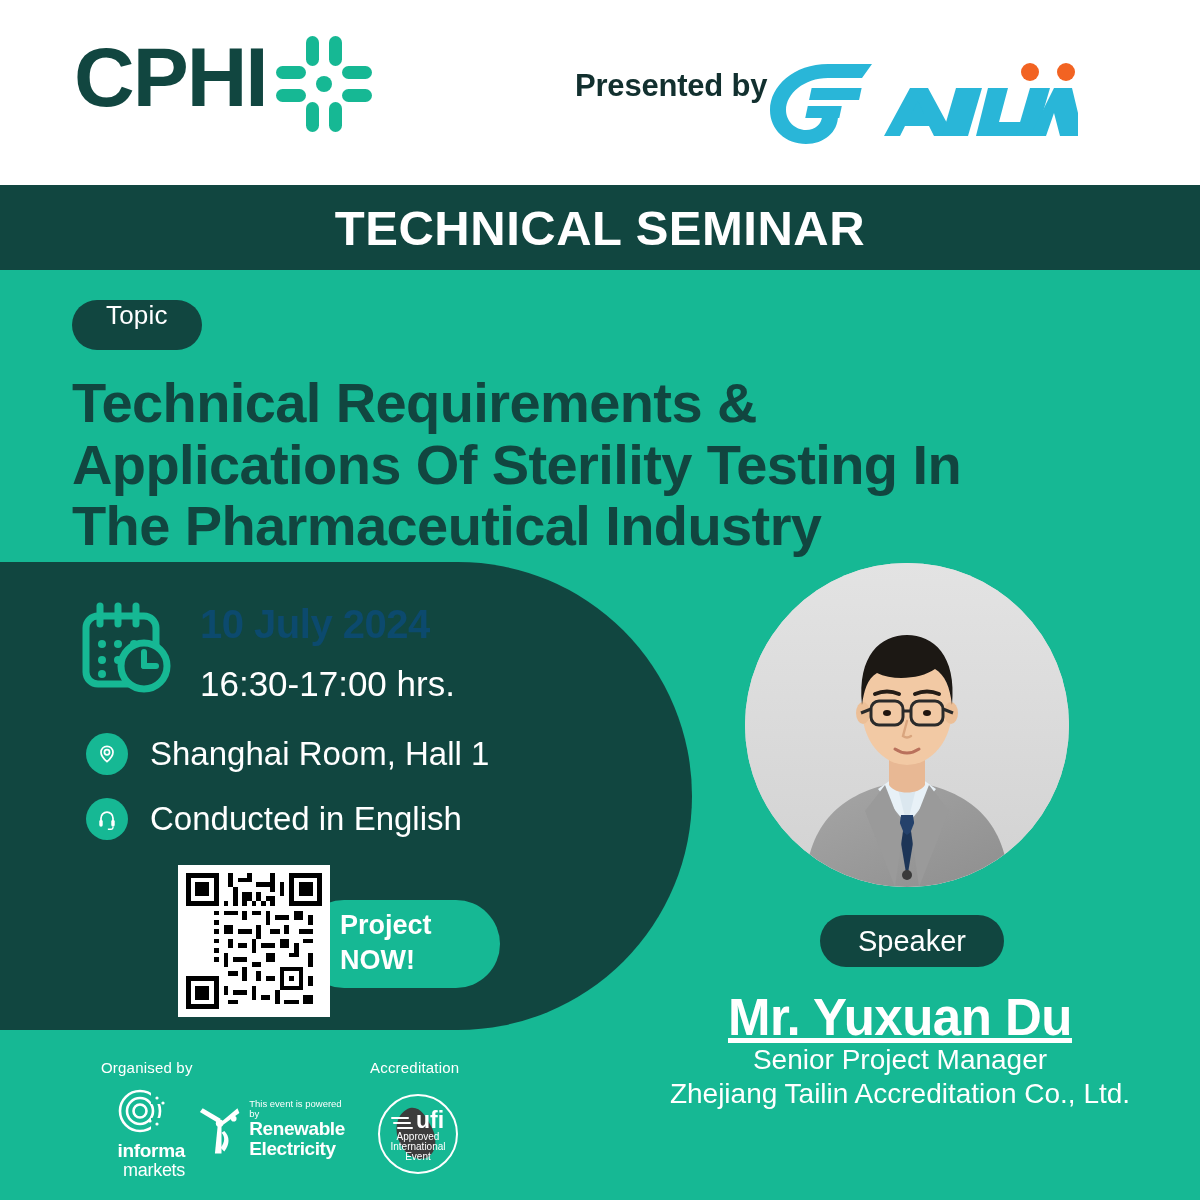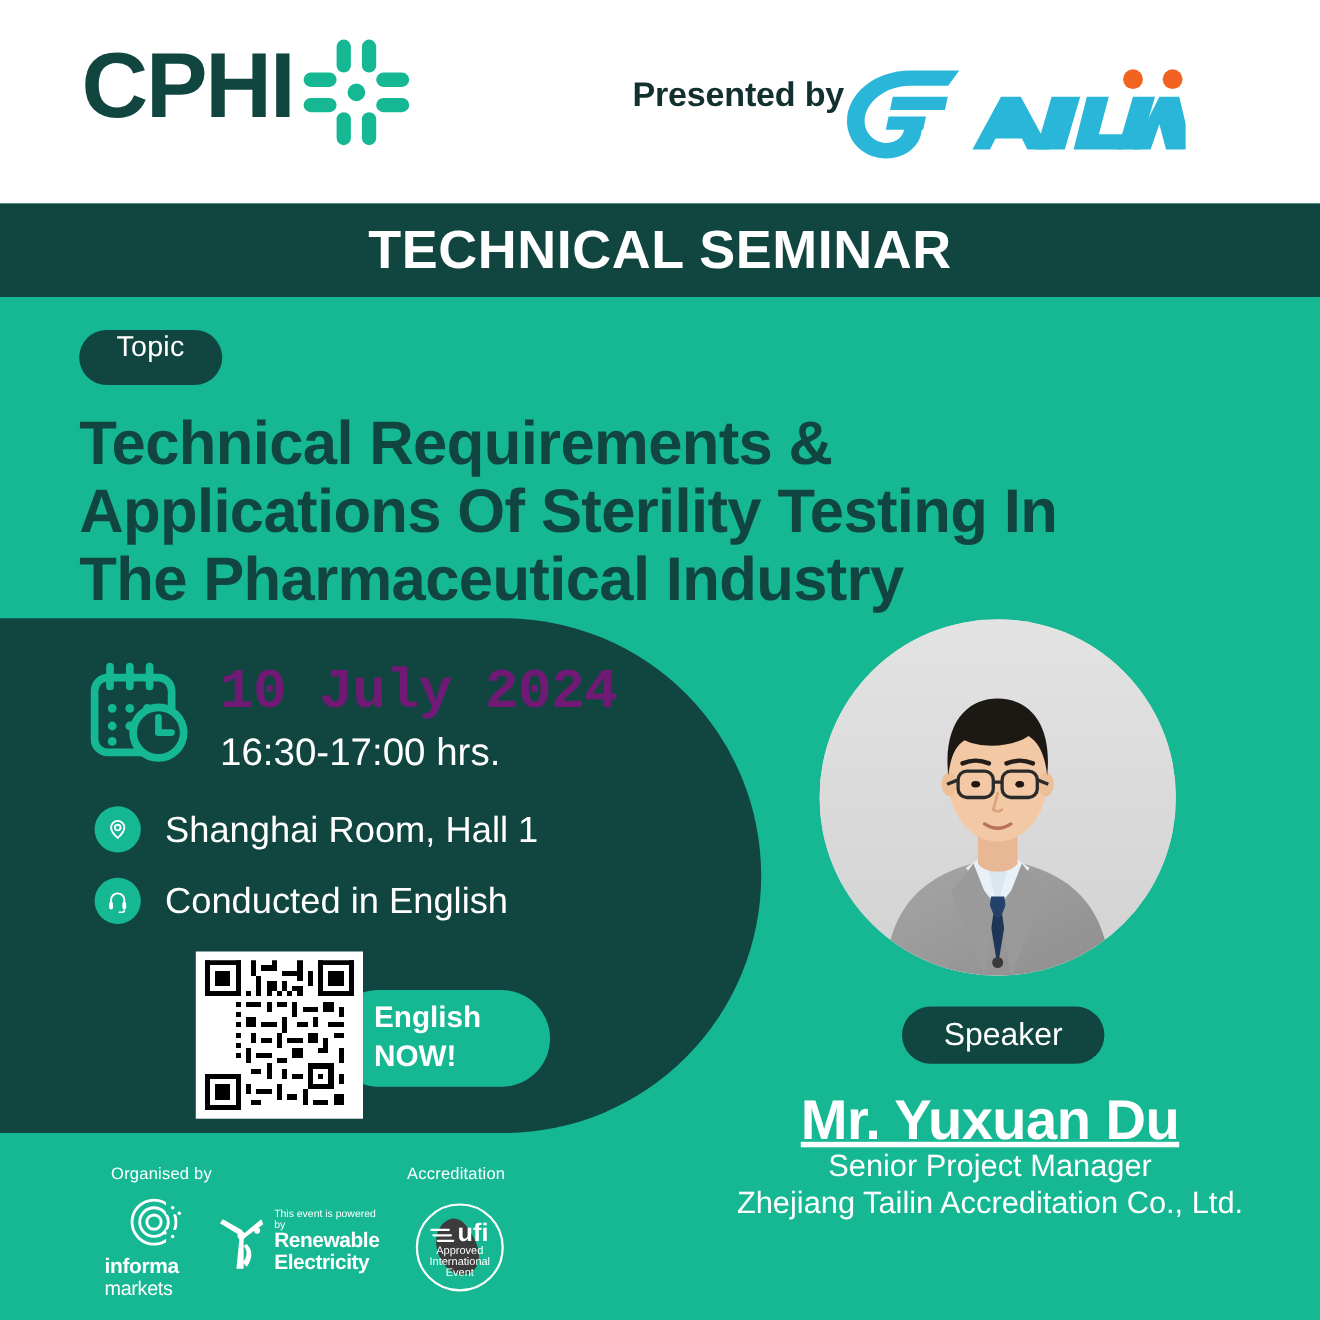--- a/index.html
+++ b/index.html
@@ -60,21 +60,21 @@
   .detail-panel{
     position:absolute; left:0; top:562px; width:692px; height:468px;
     background:#114640;
     border-top-right-radius:234px; border-bottom-right-radius:234px;
   }
 
   .cal-icon{ position:absolute; left:78px; top:600px; width:96px; height:96px; }
 
   .date-text{
     position:absolute; left:200px; top:602px;
-    color:#701a75; font-size:51px; font-weight:bold; letter-spacing:-0.5px;font-family:Liberation Mono, monospace;
+    color:#0c4a6e; font-size:40px; font-weight:bold; letter-spacing:-0.5px;
   }
   .time-text{
     position:absolute; left:200px; top:664px;
     color:#ffffff; font-size:35px; letter-spacing:0px;
   }
 
   .info-row{ position:absolute; display:flex; align-items:center; gap:22px; }
   .info-row .badge{
     width:42px; height:42px; border-radius:50%;
     background:#16B894; display:flex; align-items:center; justify-content:center;
@@ -126,21 +126,21 @@
     color:#ffffff; font-size:28px;
   }
 
   
   .f-label{ position:absolute; color:#ffffff; font-size:15px; letter-spacing:0.2px; }
   .f-organised{ left:101px; top:1059px; }
   .f-accred  { left:370px; top:1059px; }
 
   .informa{ position:absolute; left:95px; top:1088px; width:90px; height:86px; }
   .informa .iword{
-    text-align:left; color:#ffffff; font-size:19px; font-weight:bold;
+    text-align:right; color:#ffffff; font-size:19px; font-weight:bold;
     line-height:1.05; margin-top:3px; letter-spacing:-0.3px;
   }
   .informa .iword .m{ font-weight:normal; font-size:18px; }
 
   .renew{ position:absolute; left:198px; top:1092px; width:150px; height:74px; display:flex; gap:8px; align-items:center;}
   .renew .rtext{ color:#ffffff; line-height:1.04; }
   .renew .rtop{ font-size:9.5px; }
   .renew .rbig{ font-size:19px; font-weight:bold; letter-spacing:-0.4px; }
 
   .ufi{ position:absolute; left:376px; top:1092px; width:84px; height:84px; }
@@ -240,21 +240,21 @@
       <rect x="5" y="15" width="4" height="8" rx="2" fill="#ffffff"></rect>
       <rect x="19" y="15" width="4" height="8" rx="2" fill="#ffffff"></rect>
       <path d="M21 23 V24 A2 2 0 0 1 19 26 H15" fill="none" stroke="#ffffff" stroke-width="1.6"></path>
     </svg>
   </div>
   <div class="txt">Conducted in English</div>
 </div>
 
 <div class="register-pill"></div>
 <div class="register-text">
-  <div>English</div>
+  <div>Project</div>
   <div>NOW!</div>
 </div>
 
 <div class="qr-box">
   <svg viewBox="0 0 29 29" shape-rendering="crispEdges">
     <rect width="29" height="29" fill="#ffffff"></rect>
     <g fill="#000000">
 
       <rect x="0" y="0" width="7" height="1"></rect>
         <rect x="0" y="6" width="7" height="1"></rect>

